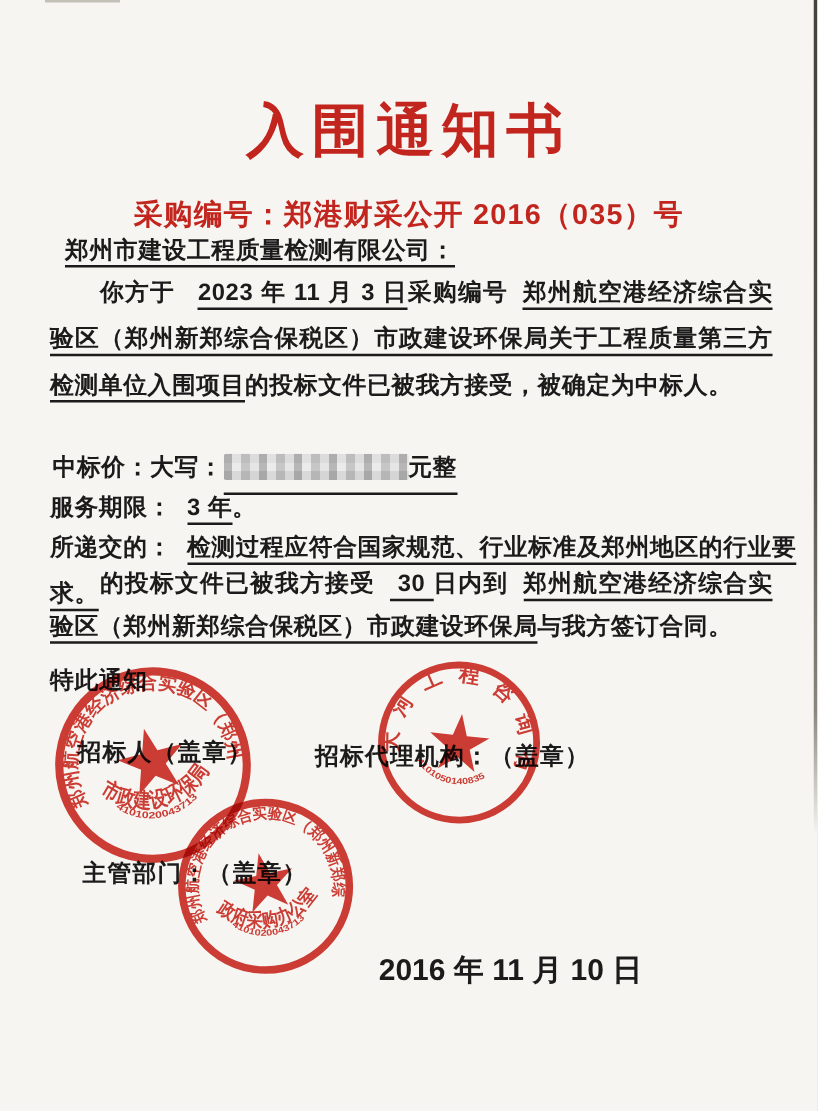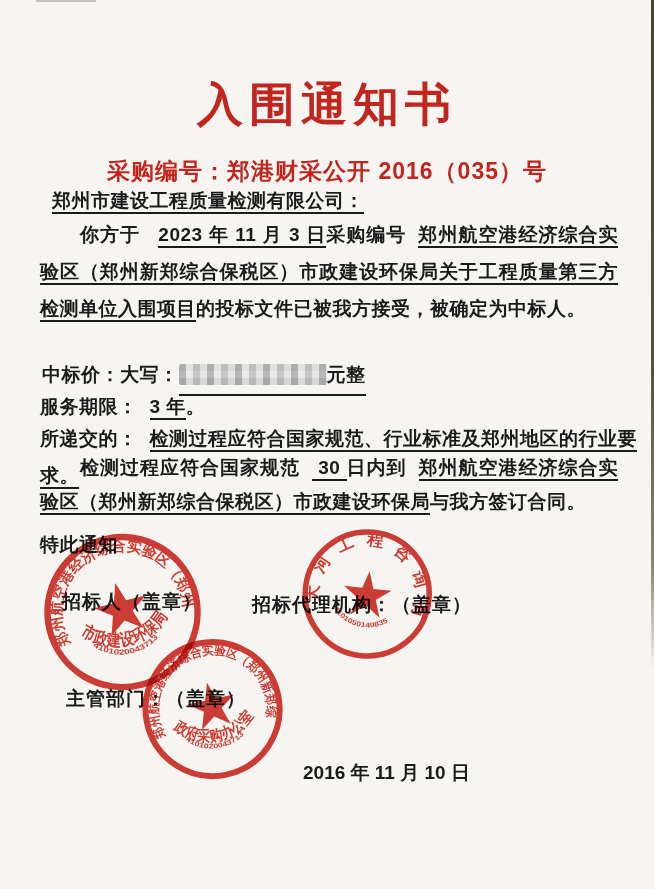--- a/index.html
+++ b/index.html
@@ -43,21 +43,21 @@
     display:inline-block;height:21px;vertical-align:-4px;border-radius:2px;
     background-image:
       repeating-linear-gradient(90deg, rgba(110,110,110,.38) 0 7px, rgba(255,255,255,.28) 7px 14px, rgba(140,140,140,.33) 14px 21px, rgba(235,235,235,.3) 21px 28px),
       repeating-linear-gradient(0deg, #cbcbcb 0 7px, #e3e3e3 7px 14px, #d5d5d5 14px 21px);
   }
 
   .sig-label{font-size:19px;font-weight:700;letter-spacing:1px;z-index:2;}
   .label-bidder{left:62px;top:589px;}
   .label-agency{left:252px;top:592px;}
   .label-authority{left:66px;top:686px;}
-  .date-line{left:303px;top:760px;font-size:19px;font-weight:700;z-index:2;}
+  .date-line{left:303px;top:760px;font-size:24px;font-weight:700;z-index:2;}
 
   .stamp{position:absolute;mix-blend-mode:multiply;opacity:.93;z-index:3;}
   .stamp svg text{fill:var(--red);font-family:"Liberation Sans","DejaVu Sans",sans-serif;font-weight:700;}
   .stamp-bidder{left:42px;top:531px;transform:rotate(-14deg);}
   .stamp-agency{left:299px;top:526px;transform:rotate(6deg);}
   .stamp-authority{left:140px;top:636px;transform:rotate(-12deg);}
 </style>
 </head>
 <body>
 
@@ -83,21 +83,21 @@
 
   <div class="abs bodytext service-line">
     <span>服务期限：</span><span class="u">3 年</span><span>。</span>
   </div>
 
   <div class="abs bodytext quality-line">
     <span>所递交的：</span><span class="u">检测过程应符合国家规范、行业标准及郑州地区的行业要求。</span>
   </div>
 
   <div class="abs bodytext para2">
-    <span>检测过程应符合国家规范</span><span class="u"> 30 </span><span>日内到</span><span class="u">郑州航空港经济综合实验区（郑州新郑综合保税区）市政建设环保局</span><span>与我方签订合同。</span>
+    <span>的投标文件已被我方接受</span><span class="u"> 30 </span><span>日内到</span><span class="u">郑州航空港经济综合实验区（郑州新郑综合保税区）市政建设环保局</span><span>与我方签订合同。</span>
   </div>
 
   <div class="abs bodytext hereby">特此通知</div>
 
   <div class="abs sig-label label-bidder">招标人（盖章）</div>
   <div class="abs sig-label label-agency">招标代理机构：（盖章）</div>
   <div class="abs sig-label label-authority">主管部门：（盖章）</div>
   <div class="abs date-line">2016 年 11 月 10 日</div>
 
   <div class="stamp stamp-bidder">

